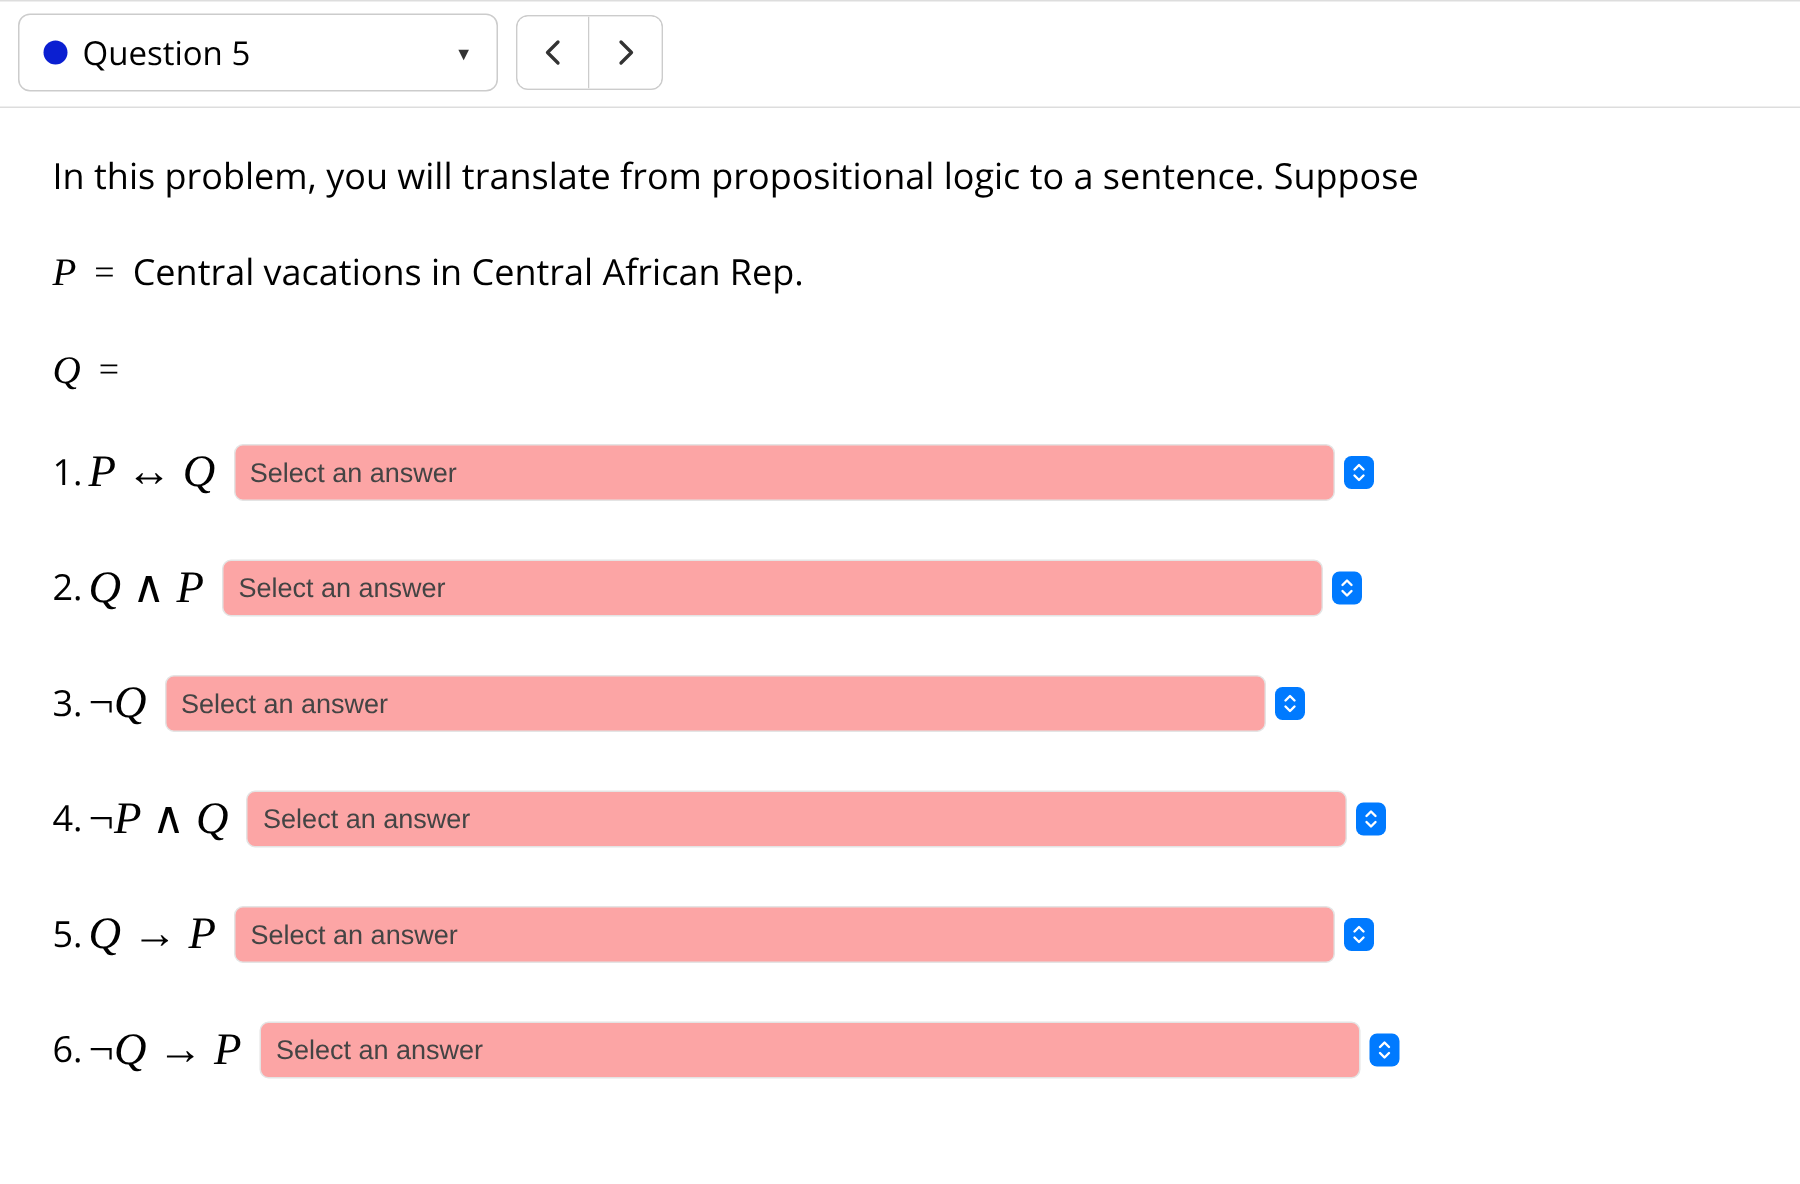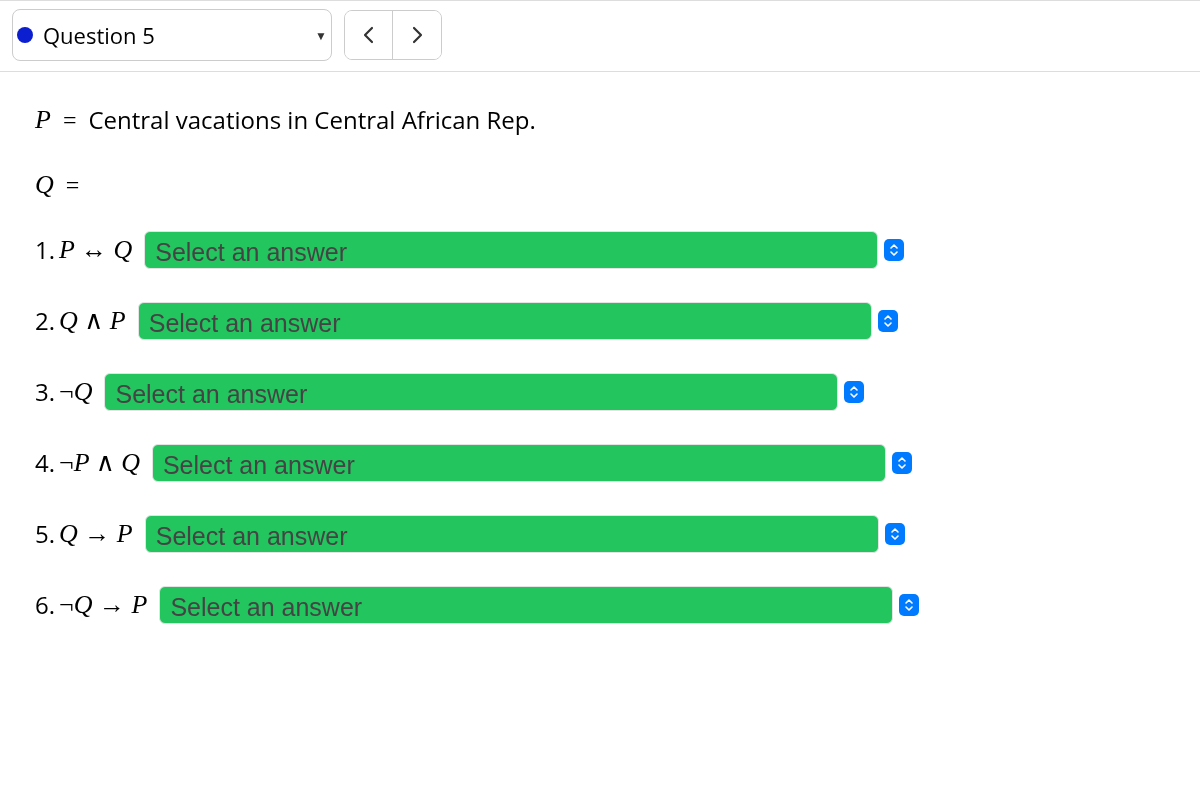--- a/index.html
+++ b/index.html
@@ -23,21 +23,21 @@
       align-items: center;
       padding: 0 12px 10px 12px;
       border-bottom: 1px solid #ddd;
       gap: 12px;
     }
     .question-selector {
       display: flex;
       align-items: center;
       border: 1px solid #ccc;
       border-radius: 8px;
-      padding: 10px 4px;
+      padding: 10px 16px;
       gap: 10px;
       width: 320px;
       cursor: pointer;
     }
     .status-dot {
       width: 16px;
       height: 16px;
       border-radius: 50%;
       background: #0b1fd1;
       flex-shrink: 0;
@@ -104,42 +104,42 @@
       align-items: center;
       flex-wrap: nowrap;
       gap: 4px;
     }
     .sub-num {
       font-size: 24px;
     }
     .sub-expr {
       font-family: "Times New Roman", serif;
       font-style: italic;
-      font-size: 26px;
+      font-size: 30px;
       margin-right: 8px;
       white-space: nowrap;
     }
     .op {
       font-style: normal;
       font-family: "Times New Roman", serif;
     }
     .select-wrapper {
       position: relative;
       display: flex;
       align-items: center;
       flex-grow: 1;
       max-width: 760px;
     }
     .answer-select {
       flex-grow: 1;
-      font-size: 25px;
+      font-size: 18px;
       padding: 6px 10px;
       border: 1px solid #e4e4e4;
       border-radius: 6px;
-      background: #22c55e;
+      background: #fca5a5;
       color: #444;
       appearance: none;
       -webkit-appearance: none;
       height: 38px;
     }
     .select-stepper {
       width: 20px;
       height: 22px;
       background: #007aff;
       border-radius: 5px;
@@ -174,20 +174,21 @@
     <button class="nav-btn">
       <svg width="11" height="18" viewBox="0 0 11 18" fill="none">
           <path d="M2 2 L9 9 L2 16" stroke="#333" stroke-width="2.2" stroke-linecap="round" stroke-linejoin="round"></path>
         </svg>
     </button>
   </div>
 </div>
 
 <div class="content">
 
+  <div class="intro">In this problem, you will translate from propositional logic to a sentence. Suppose</div>
 
   <div class="def-line">
     <span class="math-var">P</span>
     <span class="equals">=</span>
     <span>Central vacations in Central African Rep.</span>
   </div>
 
   <div class="def-line">
     <span class="math-var">Q</span>
     <span class="equals">=</span>

